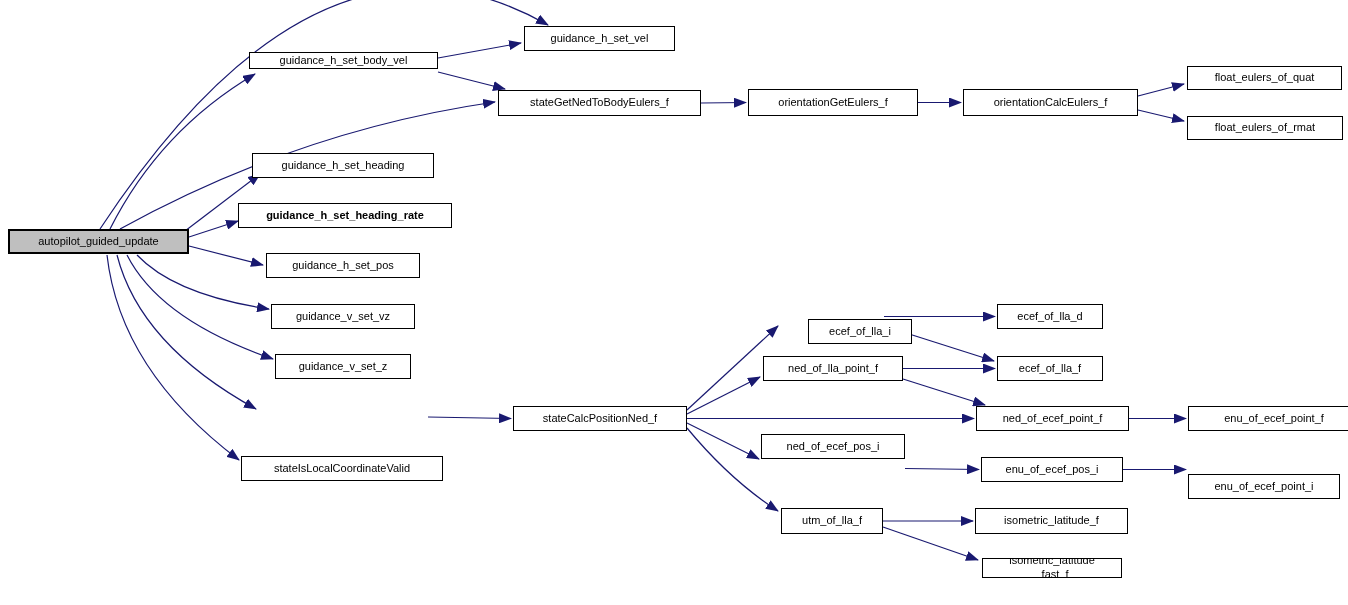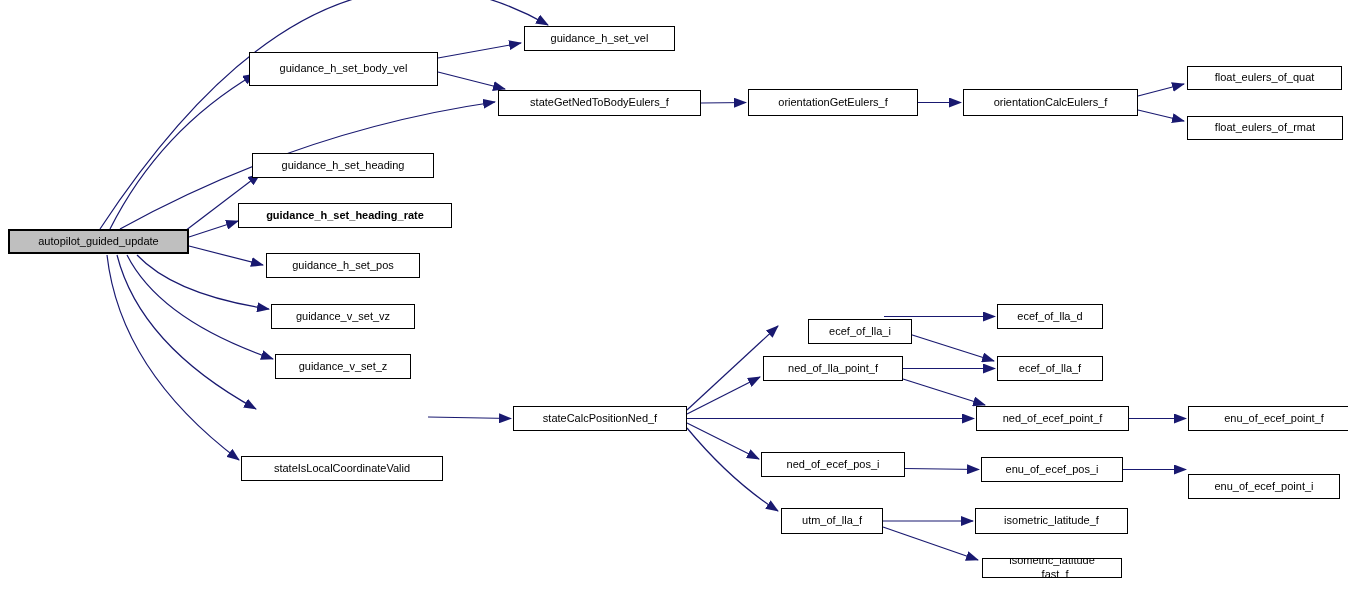--- a/index.html
+++ b/index.html
@@ -60,40 +60,40 @@
       <path d="M903,379 Q944,392 985,405" class="edge" marker-end="url(#arrowhead)"></path>
       <path d="M1129,418.5 Q1157.5,418.5 1186,418.5" class="edge" marker-end="url(#arrowhead)"></path>
       <path d="M905,468.5 Q942,469 979,469.5" class="edge" marker-end="url(#arrowhead)"></path>
       <path d="M1123,469.5 Q1154.5,469.5 1186,469.5" class="edge" marker-end="url(#arrowhead)"></path>
       <path d="M883,521 Q928,521 973,521" class="edge" marker-end="url(#arrowhead)"></path>
       <path d="M883,527 Q930.5,543.5 978,560" class="edge" marker-end="url(#arrowhead)"></path>
     </svg>
 
   <div class="node root" style="left: 8px; top: 229px; width: 181px; height: 25px;">autopilot_guided_update</div>
   <div class="node" style="left: 524px; top: 26px; width: 151px; height: 25px;">guidance_h_set_vel</div>
-  <div class="node" style="left: 249px; top: 52px; width: 189px; height: 34px;">guidance_h_set_body_vel</div>
+  <div class="node" style="left: 249px; top: 52px; width: 189px; height: 17px;">guidance_h_set_body_vel</div>
   <div class="node" style="left: 498px; top: 90px; width: 203px; height: 26px;">stateGetNedToBodyEulers_f</div>
   <div class="node" style="left: 748px; top: 89px; width: 170px; height: 27px;">orientationGetEulers_f</div>
   <div class="node" style="left: 963px; top: 89px; width: 175px; height: 27px;">orientationCalcEulers_f</div>
   <div class="node" style="left: 1187px; top: 66px; width: 155px; height: 24px;">float_eulers_of_quat</div>
   <div class="node" style="left: 1187px; top: 116px; width: 156px; height: 24px;">float_eulers_of_rmat</div>
   <div class="node" style="left: 252px; top: 153px; width: 182px; height: 25px;">guidance_h_set_heading</div>
   <div class="node" style="left: 238px; top: 203px; width: 214px; height: 25px; font-weight: bold;">guidance_h_set_heading_rate</div>
   <div class="node" style="left: 266px; top: 253px; width: 154px; height: 25px;">guidance_h_set_pos</div>
   <div class="node" style="left: 271px; top: 304px; width: 144px; height: 25px;">guidance_v_set_vz</div>
   <div class="node" style="left: 275px; top: 354px; width: 136px; height: 25px;">guidance_v_set_z</div>
   <div class="node" style="left: 241px; top: 456px; width: 202px; height: 25px;">stateIsLocalCoordinateValid</div>
   <div class="node" style="left: 513px; top: 406px; width: 174px; height: 25px;">stateCalcPositionNed_f</div>
   <div class="node" style="left: 780px; top: 319px; width: 104px; height: 25px; margin-left: 28px;">ecef_of_lla_i</div>
   <div class="node" style="left: 997px; top: 304px; width: 106px; height: 25px;">ecef_of_lla_d</div>
   <div class="node" style="left: 763px; top: 356px; width: 140px; height: 25px;">ned_of_lla_point_f</div>
   <div class="node" style="left: 997px; top: 356px; width: 106px; height: 25px;">ecef_of_lla_f</div>
   <div class="node" style="left: 976px; top: 406px; width: 153px; height: 25px;">ned_of_ecef_point_f</div>
   <div class="node" style="left: 1188px; top: 406px; width: 172px; height: 25px;">enu_of_ecef_point_f</div>
-  <div class="node" style="left: 761px; top: 452px; width: 144px; height: 25px; text-align: right;">ned_of_ecef_pos_i</div>
+  <div class="node" style="left: 761px; top: 434px; width: 144px; height: 25px; text-align: right;">ned_of_ecef_pos_i</div>
   <div class="node" style="left: 981px; top: 457px; width: 142px; height: 25px;">enu_of_ecef_pos_i</div>
   <div class="node" style="left: 1188px; top: 474px; width: 152px; height: 25px;">enu_of_ecef_point_i</div>
   <div class="node" style="left: 781px; top: 508px; width: 102px; height: 26px;">utm_of_lla_f</div>
   <div class="node" style="left: 975px; top: 508px; width: 153px; height: 26px;">isometric_latitude_f</div>
   <div class="node multiline" style="left: 982px; top: 558px; width: 140px; height: 20px;">isometric_latitude
 _fast_f</div>
 
 </div>
 
 </body></html>

